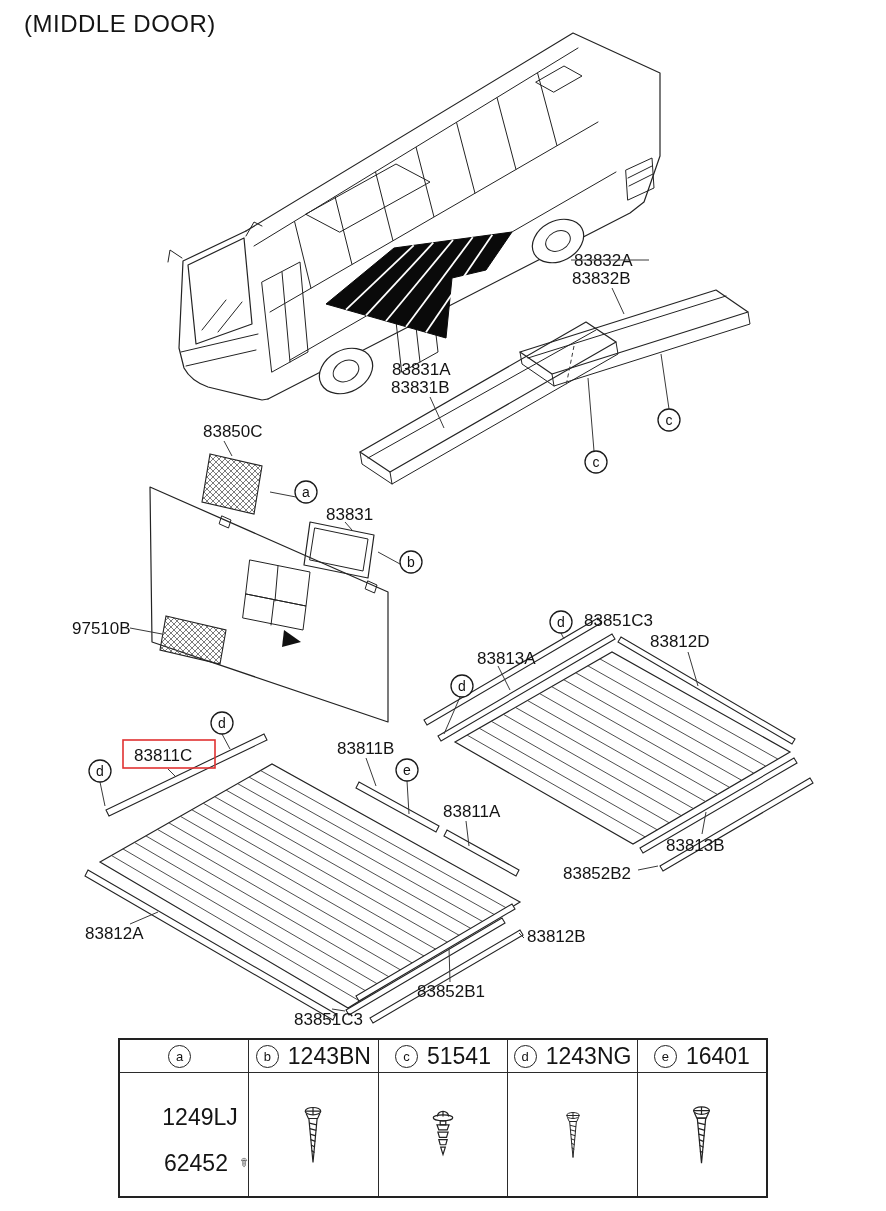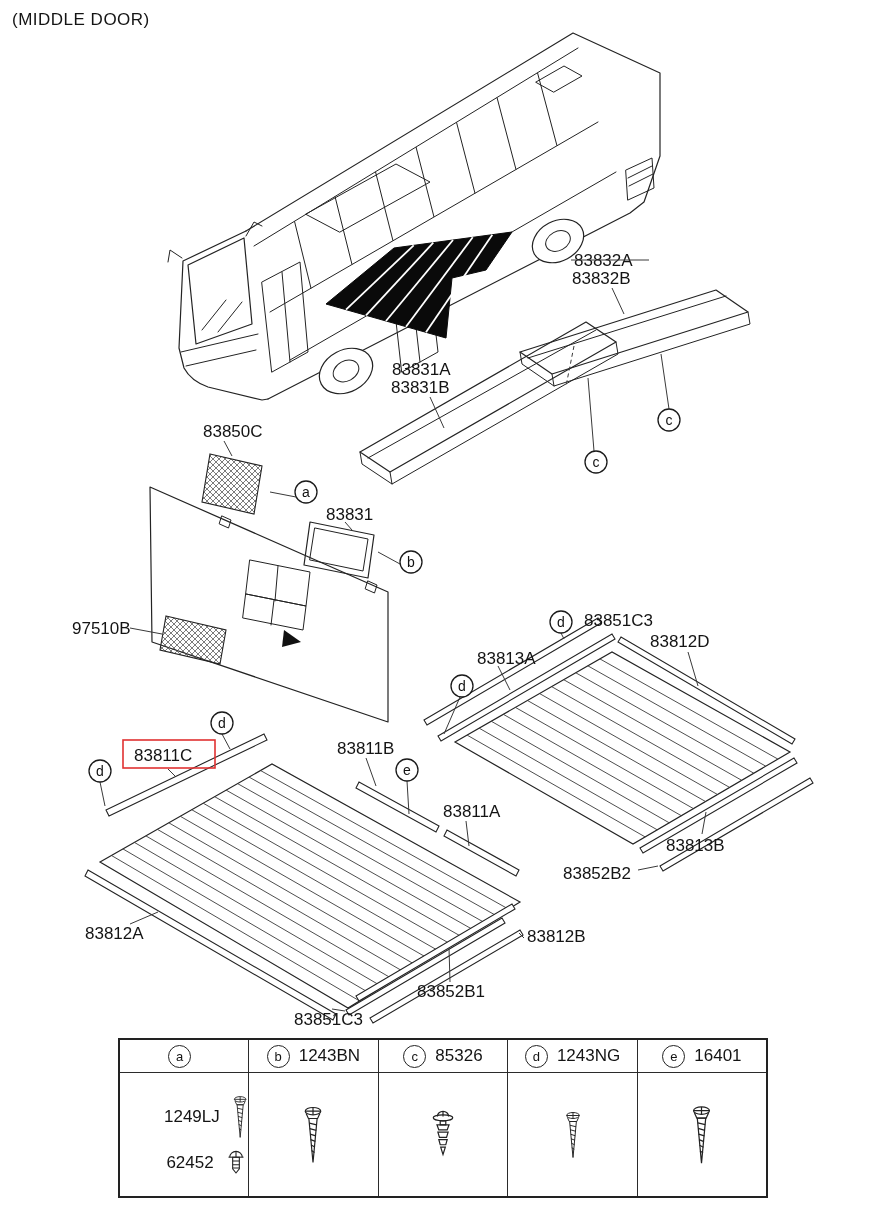--- a/index.html
+++ b/index.html
@@ -1,18 +1,18 @@
 <!DOCTYPE html>
 <html><head>
 <meta charset="utf-8">
 <style>
   html,body{margin:0;padding:0;background:#fff;}
   .stage{position:relative;width:886px;height:1211px;background:#fff;overflow:hidden;
          font-family:"Liberation Sans",sans-serif;color:#141414;}
-  .title{position:absolute;left:12px;top:10px;font-size:17px;letter-spacing:.5px;}
+  .title{position:absolute;left:24px;top:10px;font-size:24px;letter-spacing:.5px;}
   svg.art{position:absolute;left:0;top:0;}
 
   
   .ln{fill:none;stroke:#232323;stroke-width:1.2;stroke-linejoin:round;stroke-linecap:round;}
   .thin{stroke-width:1;}
   .ld{fill:none;stroke:#3a3a3a;stroke-width:1;}
   .dash{fill:none;stroke:#3a3a3a;stroke-width:1;stroke-dasharray:4 3;}
   .panel{fill:#fff;stroke:#232323;stroke-width:1.2;}
   .strip{fill:#fff;stroke:#232323;stroke-width:1.1;}
   .slats line{stroke:#3a3a3a;stroke-width:.9;}
@@ -28,21 +28,21 @@
 
   
   .legend{position:absolute;left:118px;top:1038px;width:650px;border-collapse:collapse;
           background:#fff;table-layout:fixed;border:2px solid #222;}
   .legend th,.legend td{border:1px solid #2b2b2b;padding:0;}
   .legend th{height:32px;font-weight:400;}
   .legend td{height:123px;text-align:center;vertical-align:middle;}
   .hdr{display:flex;align-items:center;justify-content:center;gap:9px;}
   .co{width:21px;height:21px;border:1.3px solid #222;border-radius:50%;
       display:inline-flex;align-items:center;justify-content:center;font-size:13px;flex:none;}
-  .pn{font-size:17px;color:#141414;}
+  .pn{font-size:23px;color:#141414;}
   .arow{display:flex;align-items:center;justify-content:center;gap:12px;margin:5px 0;padding-left:44px;}
   .fi{display:block;}
 </style>
 </head>
 <body>
 
 <div class="stage">
 
   <div class="title">(MIDDLE DOOR)</div>
 
@@ -267,21 +267,21 @@
         </th>
         <th>
           <div class="hdr">
             <span class="co">b</span>
               <span class="pn">1243BN</span>
           </div>
         </th>
         <th>
           <div class="hdr">
             <span class="co">c</span>
-              <span class="pn">85326</span>
+              <span class="pn">51541</span>
           </div>
         </th>
         <th>
           <div class="hdr">
             <span class="co">d</span>
               <span class="pn">1243NG</span>
           </div>
         </th>
         <th>
           <div class="hdr">

